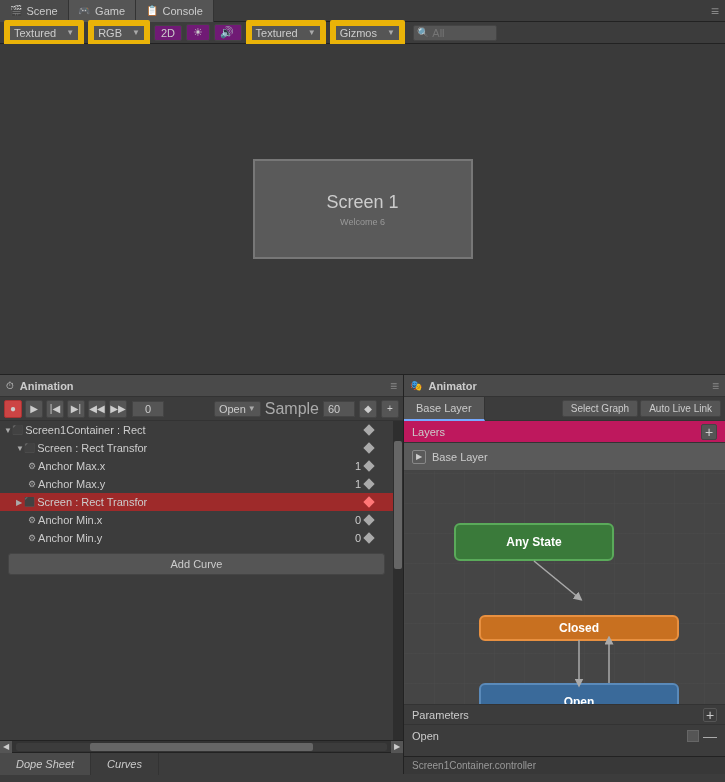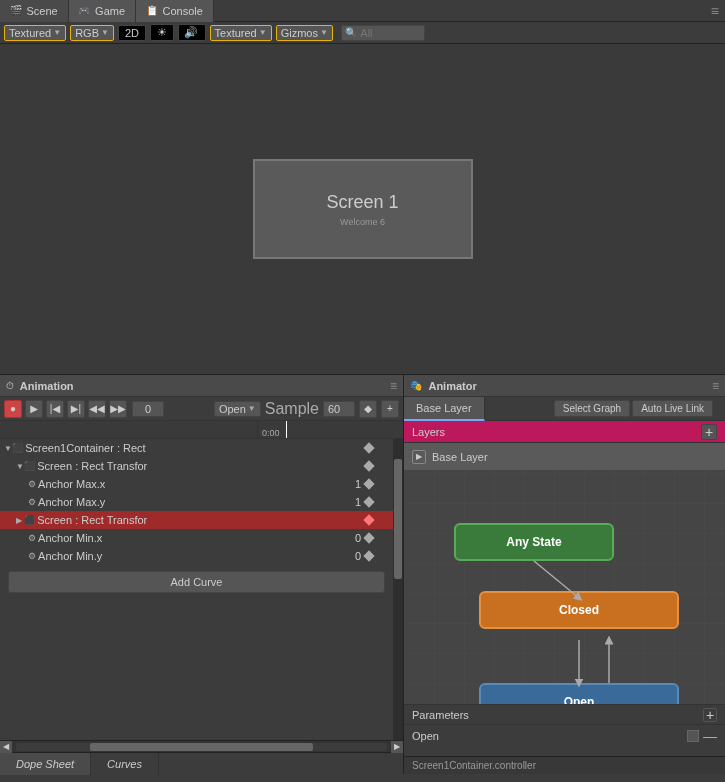--- a/index.html
+++ b/index.html
@@ -49,39 +49,39 @@
       display: flex;
       align-items: center;
       height: 22px;
       background: #3c3c3c;
       padding: 0 4px;
       gap: 4px;
       border-bottom: 1px solid #222;
     }
     .toolbar-item {
       padding: 1px 6px;
-      background: #000000;
+      background: #701a75;
       border: 1px solid #444;
       border-radius: 2px;
       color: #ccc;
       font-size: 11px;
       cursor: pointer;
       display: flex;
       align-items: center;
       gap: 2px;
     }
     .toolbar-dropdown {
       display: flex;
       align-items: center;
       padding: 1px 4px;
       background: #555;
-      border: 1px solid #eab308;
-      border-radius: 2px;
-      cursor: pointer;
-      gap: 2px;
+      border: 6px solid #eab308;
+      border-radius: 2px;
+      cursor: pointer;
+      gap: 10px;
     }
     .dropdown-arrow {
       font-size: 8px;
       color: #aaa;
     }
 
     
     .viewport {
       background: #3a3a3a;
       height: 330px;
@@ -341,21 +341,21 @@
     }
     .animator-tab.active {
       background: #555;
       border-bottom: 2px solid #7af;
     }
     .animator-tab-btns {
       margin-left: auto;
       display: flex;
       align-items: center;
       gap: 2px;
-      padding-right: 12px;
+      padding-right: 4px;
     }
     .anim-tab-btn {
       padding: 2px 8px;
       background: #555;
       border: 1px solid #444;
       border-radius: 2px;
       color: #ccc;
       font-size: 10px;
       cursor: pointer;
     }
@@ -618,27 +618,20 @@
         <input class="anim-sample-value" type="text" value="60" style="">
         <div class="anim-btn">
           <span>◆</span>
         </div>
         <div class="anim-btn">
           <span>+</span>
         </div>
       </div>
     </div>
 
-    <div style="display:flex; height:18px; background:#3a3a3a; border-bottom:1px solid #333;">
-      <div style="width:258px; border-right:1px solid #333;"></div>
-      <div style="flex:1; position:relative; display:flex; align-items:flex-end;">
-        <span style="font-size:9px; color:#aaa; padding:0 4px;">0:00</span>
-        <div style="position:absolute; left:28px; top:0; bottom:0; width:1px; background:#fff;"></div>
-      </div>
-    </div>
 
     <div class="hierarchy-list">
       <div class="hierarchy-content">
 
         <div class="hierarchy-item">
           <span style="width:8px; font-size:8px; color:#aaa;">▼</span>
           <span style="font-size:9px; margin-right:2px; color:#7af;">⬛</span>
           <span>Screen1Container : Rect</span>
           <div style="margin-left:auto; width:8px; height:8px; background:#aaa; transform:rotate(45deg); margin-right:20px;"></div>
         </div>
@@ -738,21 +731,21 @@
 
       <div class="layer-strip">
         <div class="layer-play">▶</div>
         <span class="layer-name">Base Layer</span>
       </div>
 
       <div class="state-node" style="left:50px; top:80px; width:160px; height:38px; background:#3a7a3a; border:2px solid #5aaa5a; border-radius:6px;">
         <span>Any State</span>
       </div>
 
-      <div class="state-node" style="left:75px; top:148px; width:200px; height:38px; background:#c87020; border:2px solid #e89040; border-radius:6px;">
+      <div class="state-node" style="left:75px; top:172px; width:200px; height:26px; background:#c87020; border:2px solid #e89040; border-radius:6px;">
         <span>Closed</span>
       </div>
 
       <div class="state-node" style="left:75px; top:240px; width:200px; height:38px; background:#3a6a9a; border:2px solid #5a8aba; border-radius:6px;">
         <span>Open</span>
       </div>
 
       <svg style="position:absolute; top:0; left:0; width:100%; height:100%; pointer-events:none;">
 
         <line x1="130" y1="118" x2="175" y2="155" stroke="#aaa" stroke-width="1.5" marker-end="url(#arr)"></line>

